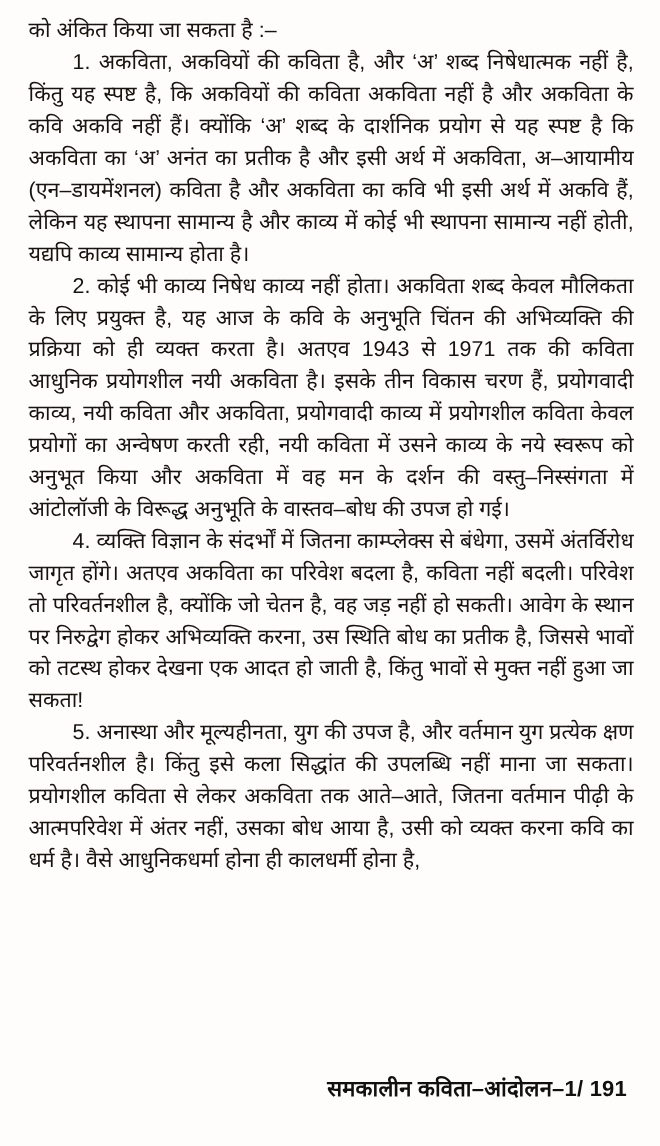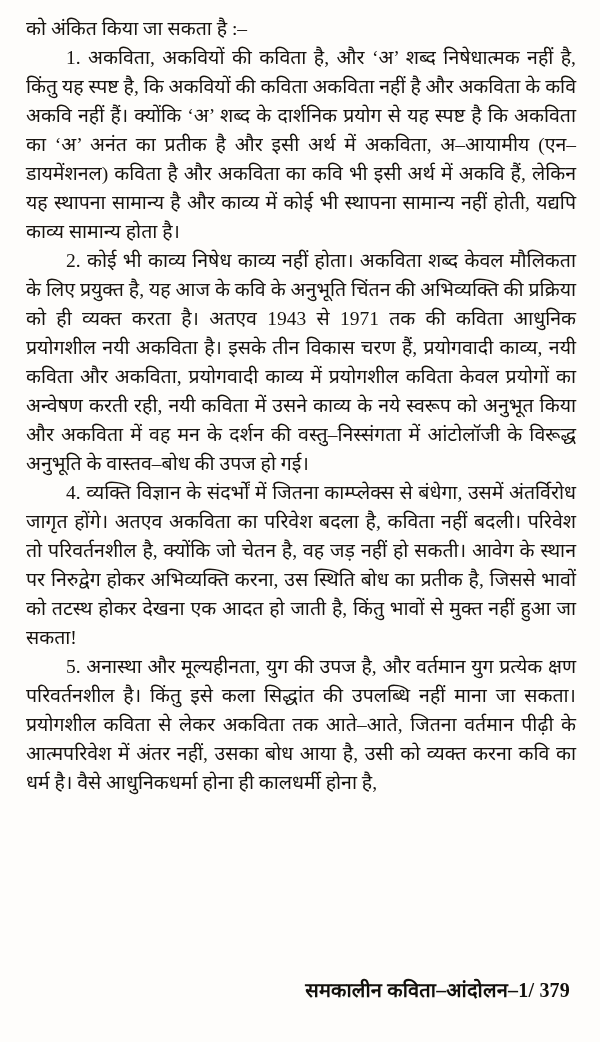--- a/index.html
+++ b/index.html
@@ -8,21 +8,21 @@
     background: #e9e7e2;
   }
   .scan-page {
     position: relative;
     box-sizing: border-box;
     width: 600px;
     height: 1042px;
     margin: 0 auto;
     background: #fefdfb;
     color: #17130f;
-    font-family: Liberation Serif, serif;
+    font-family: Liberation Sans, sans-serif;
     font-size: 19.5px;
     line-height: 29px;
     padding: 14px 24px 0 26px;
     overflow: hidden;
   }
   .text-block p {
     margin: 0;
     text-align: justify;
     text-justify: inter-word;
   }
@@ -46,14 +46,14 @@
 <body>
 
 <div class="scan-page">
   <div class="text-block">
     <p class="intro-line">को अंकित किया जा सकता है :–</p>
     <p class="para">1. अकविता, अकवियों की कविता है, और ‘अ’ शब्द निषेधात्मक नहीं है, किंतु यह स्पष्ट है, कि अकवियों की कविता अकविता नहीं है और अकविता के कवि अकवि नहीं हैं। क्योंकि ‘अ’ शब्द के दार्शनिक प्रयोग से यह स्पष्ट है कि अकविता का ‘अ’ अनंत का प्रतीक है और इसी अर्थ में अकविता, अ–आयामीय (एन–डायमेंशनल) कविता है और अकविता का कवि भी इसी अर्थ में अकवि हैं, लेकिन यह स्थापना सामान्य है और काव्य में कोई भी स्थापना सामान्य नहीं होती, यद्यपि काव्य सामान्य होता है।</p>
     <p class="para">2. कोई भी काव्य निषेध काव्य नहीं होता। अकविता शब्द केवल मौलिकता के लिए प्रयुक्त है, यह आज के कवि के अनुभूति चिंतन की अभिव्यक्ति की प्रक्रिया को ही व्यक्त करता है। अतएव 1943 से 1971 तक की कविता आधुनिक प्रयोगशील नयी अकविता है। इसके तीन विकास चरण हैं, प्रयोगवादी काव्य, नयी कविता और अकविता, प्रयोगवादी काव्य में प्रयोगशील कविता केवल प्रयोगों का अन्वेषण करती रही, नयी कविता में उसने काव्य के नये स्वरूप को अनुभूत किया और अकविता में वह मन के दर्शन की वस्तु–निस्संगता में आंटोलॉजी के विरूद्ध अनुभूति के वास्तव–बोध की उपज हो गई।</p>
     <p class="para">4. व्यक्ति विज्ञान के संदर्भों में जितना काम्प्लेक्स से बंधेगा, उसमें अंतर्विरोध जागृत होंगे। अतएव अकविता का परिवेश बदला है, कविता नहीं बदली। परिवेश तो परिवर्तनशील है, क्योंकि जो चेतन है, वह जड़ नहीं हो सकती। आवेग के स्थान पर निरुद्वेग होकर अभिव्यक्ति करना, उस स्थिति बोध का प्रतीक है, जिससे भावों को तटस्थ होकर देखना एक आदत हो जाती है, किंतु भावों से मुक्त नहीं हुआ जा सकता!</p>
     <p class="para">5. अनास्था और मूल्यहीनता, युग की उपज है, और वर्तमान युग प्रत्येक क्षण परिवर्तनशील है। किंतु इसे कला सिद्धांत की उपलब्धि नहीं माना जा सकता। प्रयोगशील कविता से लेकर अकविता तक आते–आते, जितना वर्तमान पीढ़ी के आत्मपरिवेश में अंतर नहीं, उसका बोध आया है, उसी को व्यक्त करना कवि का धर्म है। वैसे आधुनिकधर्मा होना ही कालधर्मी होना है,</p>
   </div>
-  <div class="page-footer">समकालीन कविता–आंदोलन–1/ 379</div>
+  <div class="page-footer">समकालीन कविता–आंदोलन–1/ 191</div>
 </div>
 
 </body></html>

